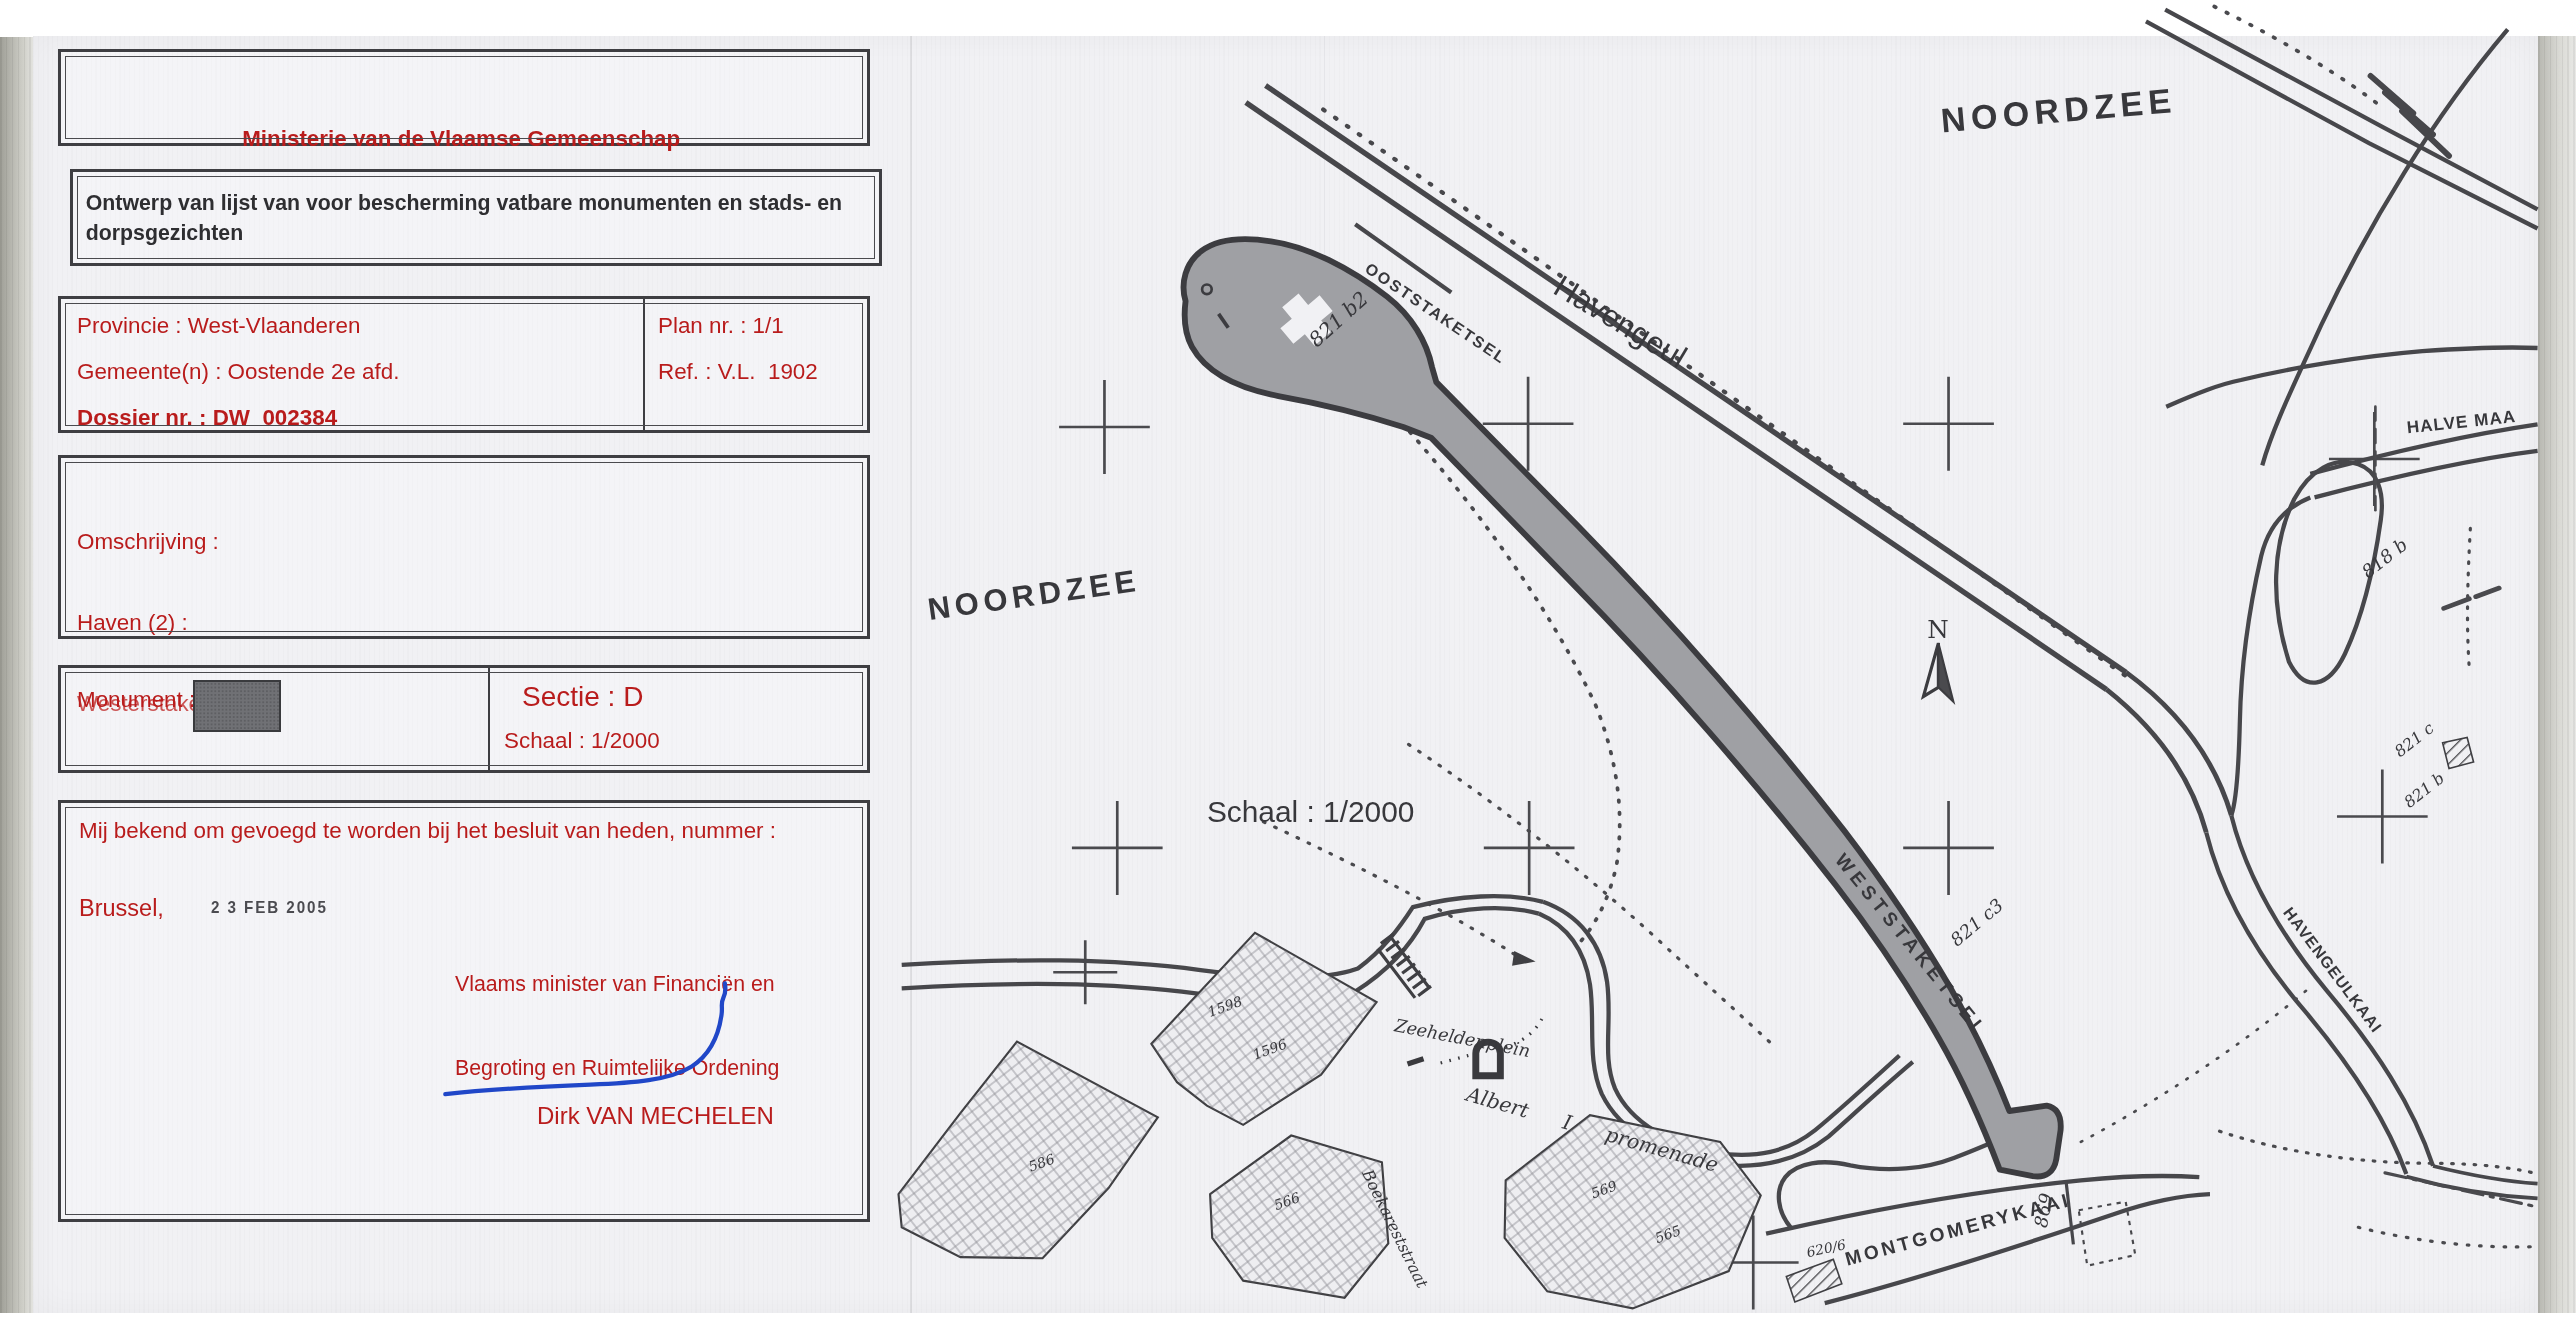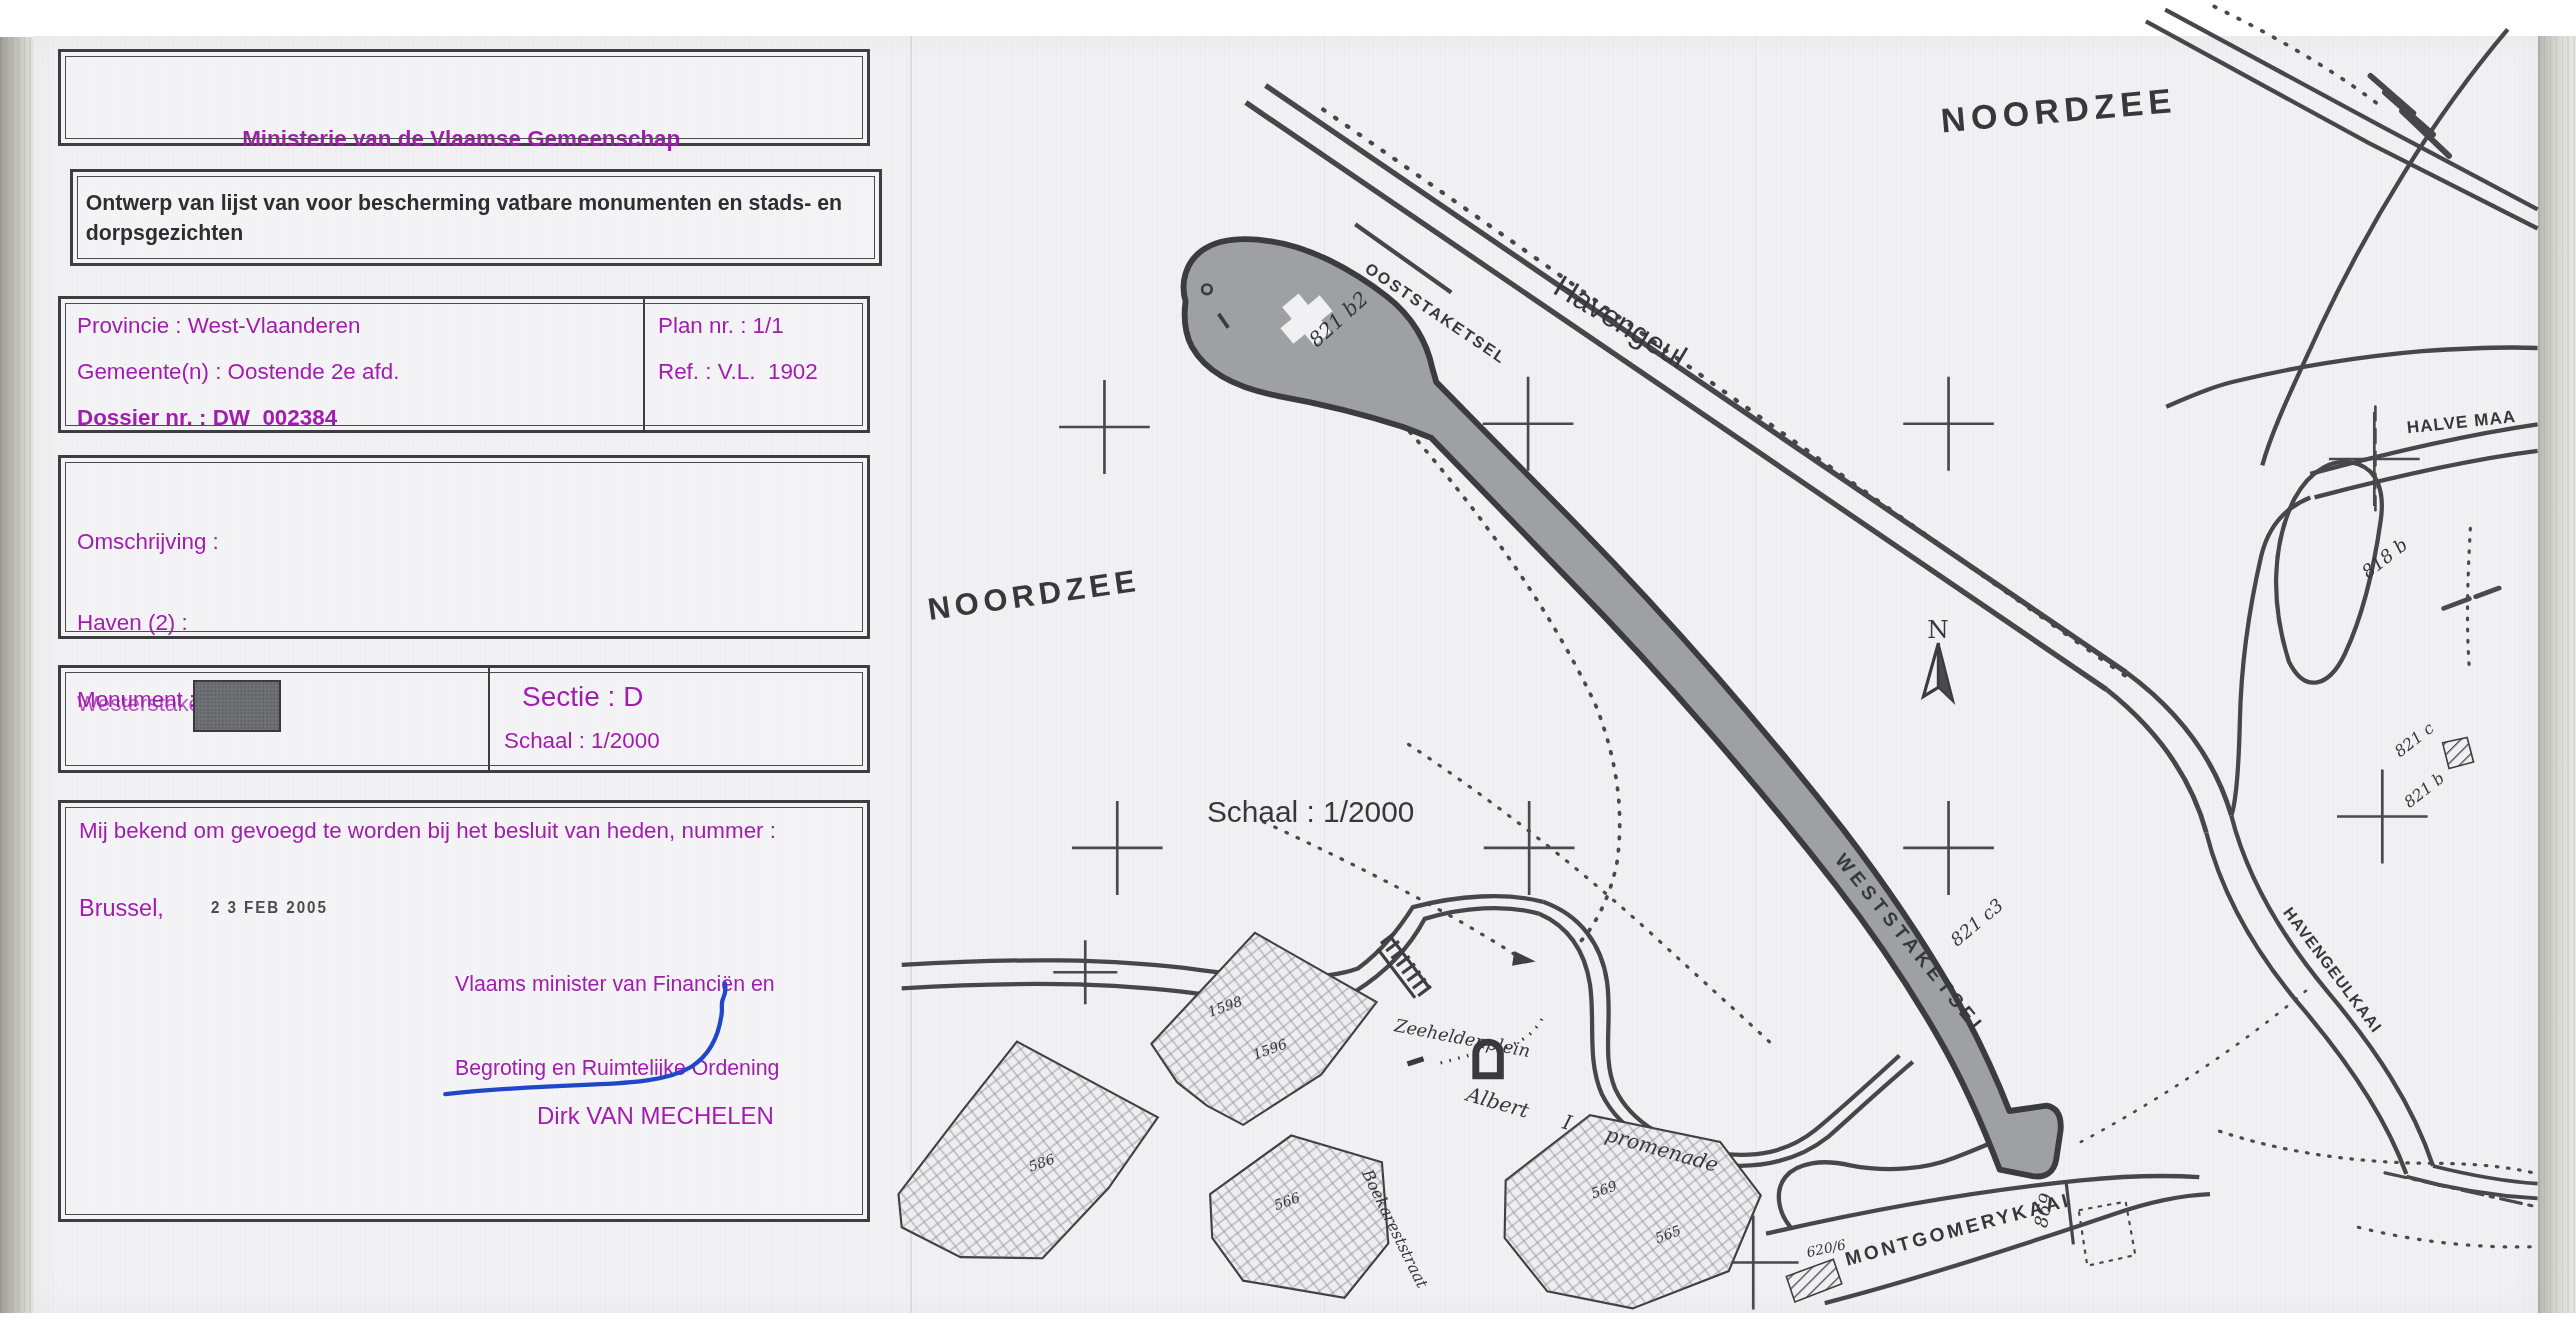--- a/index.html
+++ b/index.html
@@ -13,21 +13,21 @@
       background:linear-gradient(90deg,#9f9f97,#cfcfc8 70%,#e3e3df);}
   #strip-right{left:2538px;top:36px;width:38px;height:1277px;
       background:linear-gradient(90deg,#b7b7b0,#d9d9d4 55%,#e9e9e6);}
   #strip-left::after,#strip-right::after{content:"";position:absolute;inset:0;
       background:repeating-linear-gradient(90deg,rgba(0,0,0,.06) 0 1.6px,transparent 1.6px 5.9px);}
   .crease{top:36px;height:1277px;background:rgba(40,40,46,0.09);}
   .crease2{top:36px;height:1277px;background:rgba(40,40,46,0.035);}
   
   .dbox{border:3.7px solid #3e3e42;background:rgba(255,255,255,0.25);}
   .dbox::after{content:"";position:absolute;inset:3.7px;border:1.6px solid #4a4a4e;pointer-events:none;}
-  .doc-text{color:#a21caf;white-space:pre;}
+  .doc-text{color:#b91c1c;white-space:pre;}
   .center{text-align:center;}
   .vline{position:absolute;width:2.1px;background:#3e3e42;}
   #swatch{background:#707175;border:2.7px solid #393a3d;
           background-image:radial-gradient(rgba(0,0,0,.25) 0.5px,transparent 0.9px);background-size:3.7px 3.7px;}
   .stamp{color:#4b4b50;letter-spacing:2.1px;font-weight:600;transform:scaleX(.92);transform-origin:left;}
   
   #map{left:0;top:0;width:2576px;height:1332px;}
   text{fill:#38383c;}
   .maplbl{font-family:"Liberation Sans",sans-serif;}
   .cursive{font-family:"DejaVu Serif",serif;font-style:italic;}

